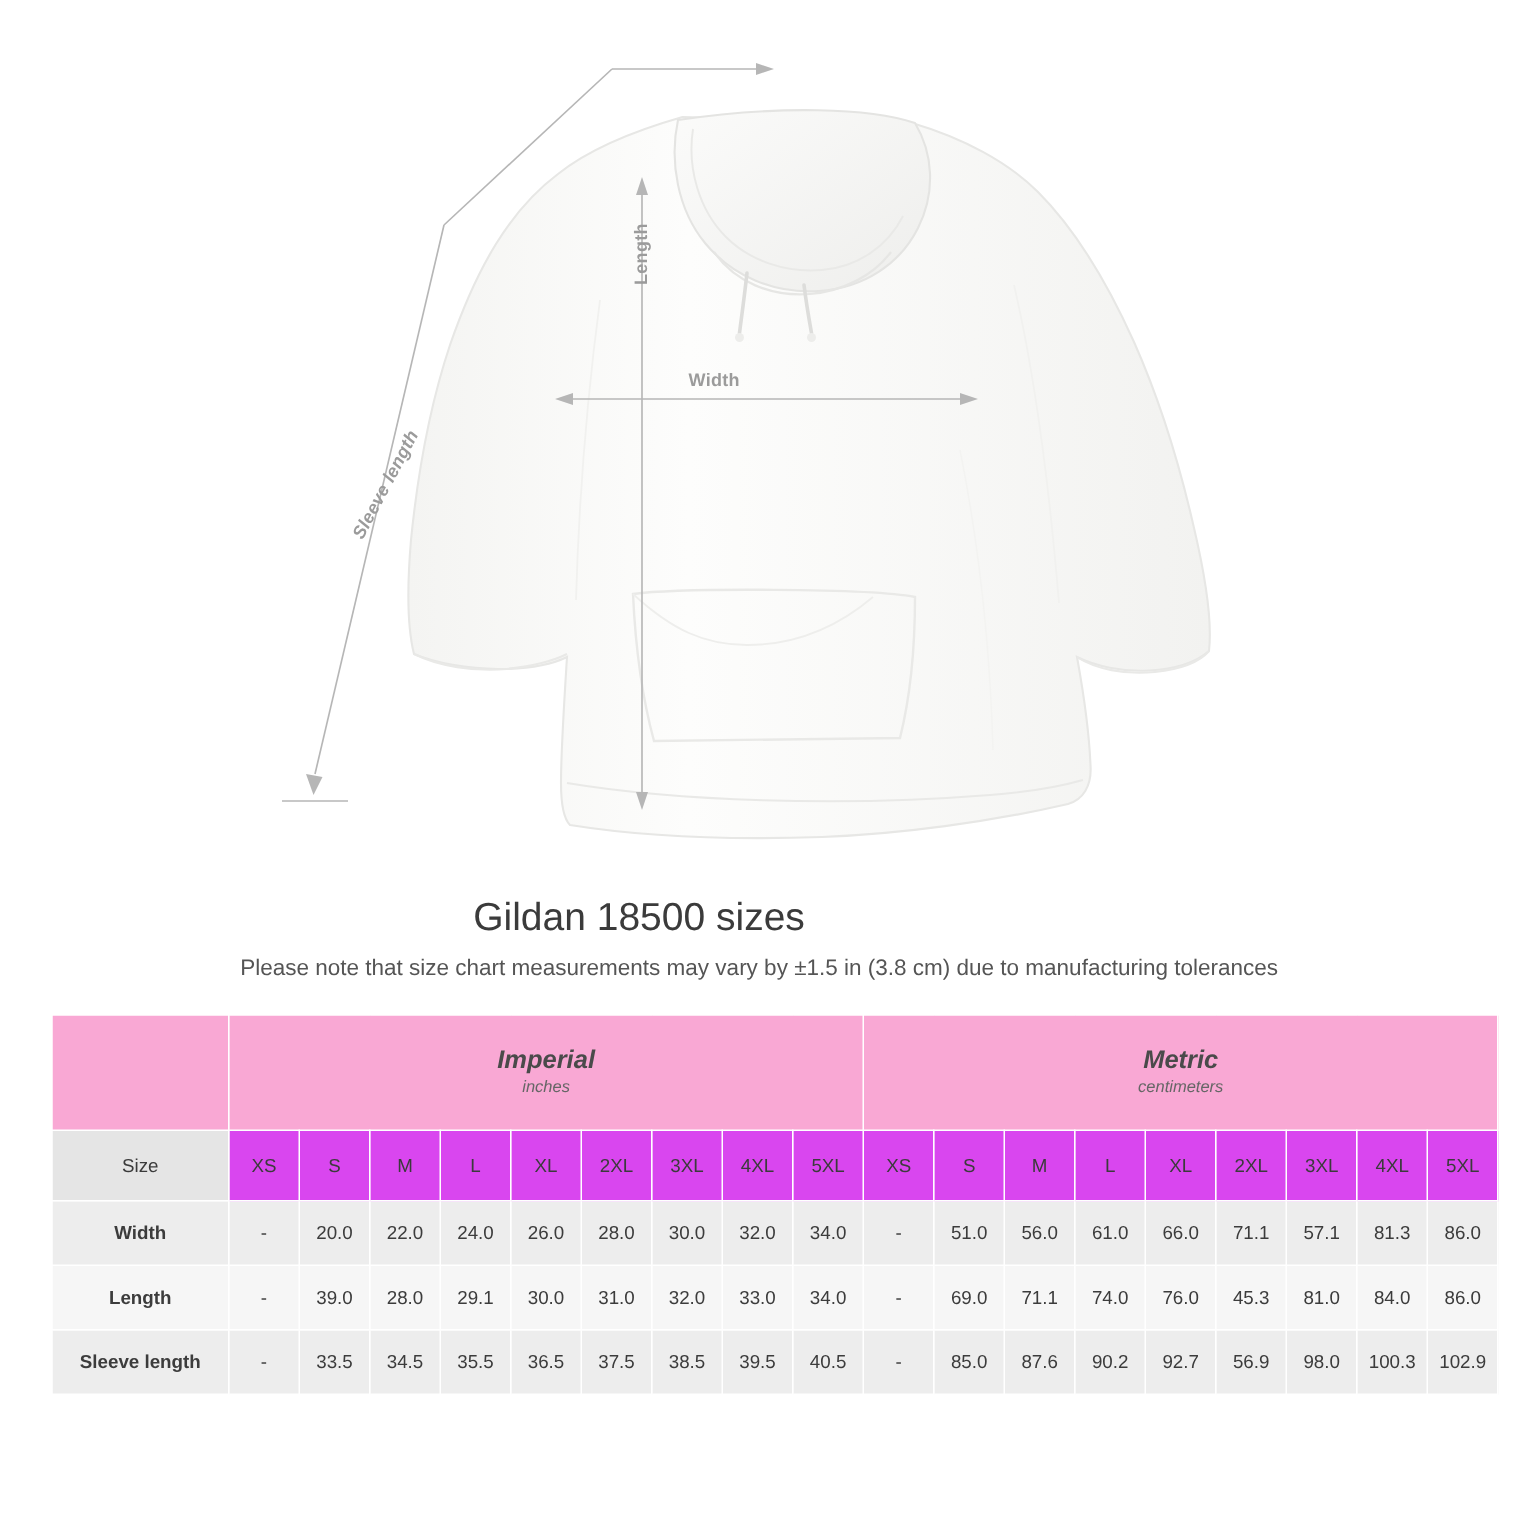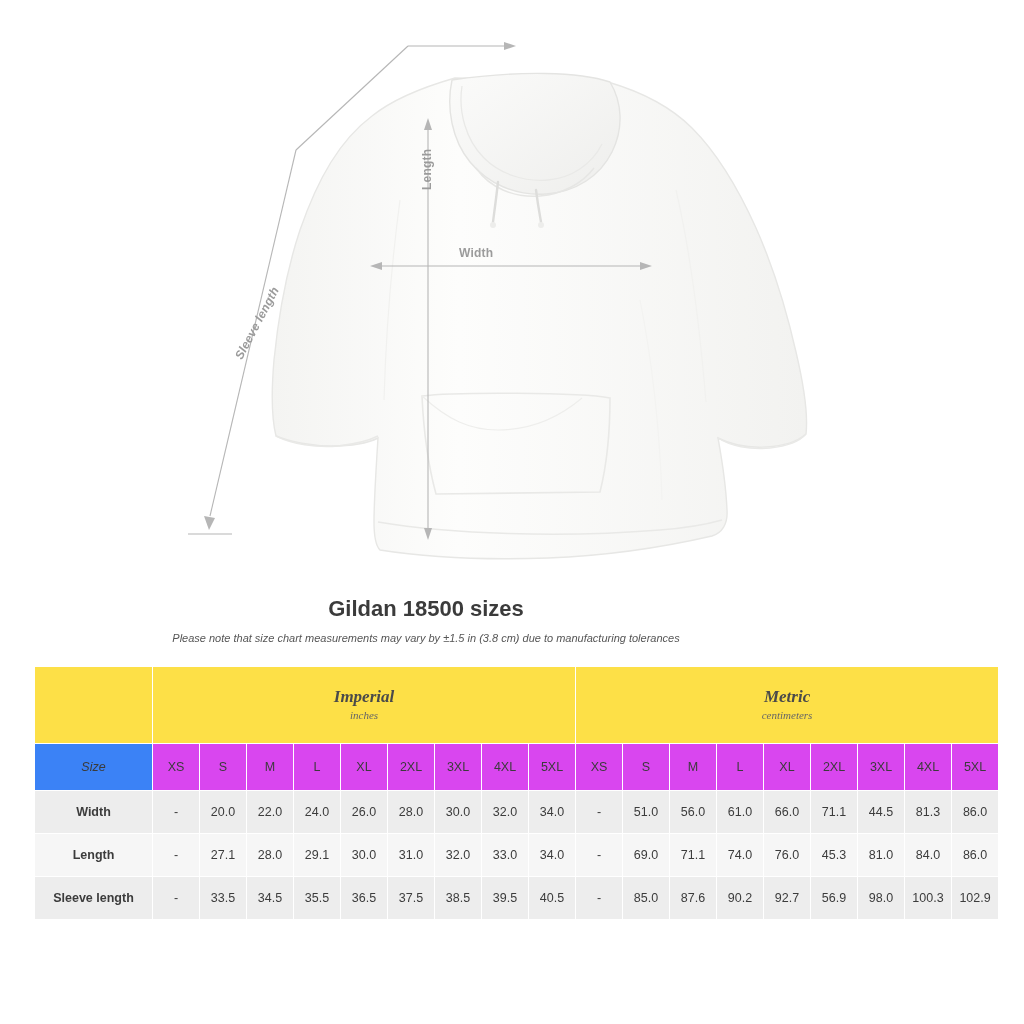--- a/index.html
+++ b/index.html
@@ -61,30 +61,30 @@
     transform-origin: left top;
     font-style: italic;
   }
 
   
   .title-block {
     text-align: center;
     margin-top: 16px;
   }
   .chart-title {
-    font-size: 22px;
-    font-weight: bold;
+    font-size: 26px;
+    font-weight: normal;
     color: #3b3b3b;
     margin: 0 0 10px 0;
   }
   .chart-note {
-    font-size: 11px;
-    font-style: italic;
+    font-size: 15px;
     color: #555555;
     margin: 0;
+    text-align: right;
   }
 
   
   .table-wrap {
     margin: 22px 34px 0 34px;
   }
   table.size-table {
     border-collapse: collapse;
     width: 956px;
     table-layout: fixed;
@@ -92,23 +92,22 @@
   }
   table.size-table td, table.size-table th {
     border: 1px solid #ffffff;
     text-align: center;
     vertical-align: middle;
     padding: 0;
     font-weight: normal;
   }
 
   .unit-head td {
-    background: #fde047;
+    background: #f9a8d4;
     height: 76px;
-    font-family: Liberation Serif, serif;
   }
   .unit-title {
     font-size: 17px;
     font-style: italic;
     font-weight: bold;
     color: #4a4a4a;
     line-height: 1.25;
   }
   .unit-sub {
     font-size: 11px;
@@ -118,22 +117,21 @@
   }
 
   .col-head td {
     background: #d946ef;
     height: 46px;
     font-weight: bold;
     color: #3b3b3b;
     font-size: 12.5px;
   }
   .col-head td.rowlabel {
-    background: #3b82f6;
-    font-style: italic;
+    background: #e5e5e5;
   }
 
   .data-row td {
     height: 42px;
     background: #ededed;
     color: #3c3c3c;
   }
   .data-row td.rowlabel {
     background: #ededed;
     font-weight: bold;
@@ -289,29 +287,29 @@
           <td>28.0</td>
           <td>30.0</td>
           <td>32.0</td>
           <td>34.0</td>
           <td>-</td>
           <td>51.0</td>
           <td>56.0</td>
           <td>61.0</td>
           <td>66.0</td>
           <td>71.1</td>
-          <td>44.5</td>
+          <td>57.1</td>
           <td>81.3</td>
           <td>86.0</td>
         </tr>
 
         <tr class="data-row alt">
           <td class="rowlabel">Length</td>
           <td>-</td>
-          <td>27.1</td>
+          <td>39.0</td>
           <td>28.0</td>
           <td>29.1</td>
           <td>30.0</td>
           <td>31.0</td>
           <td>32.0</td>
           <td>33.0</td>
           <td>34.0</td>
           <td>-</td>
           <td>69.0</td>
           <td>71.1</td>

